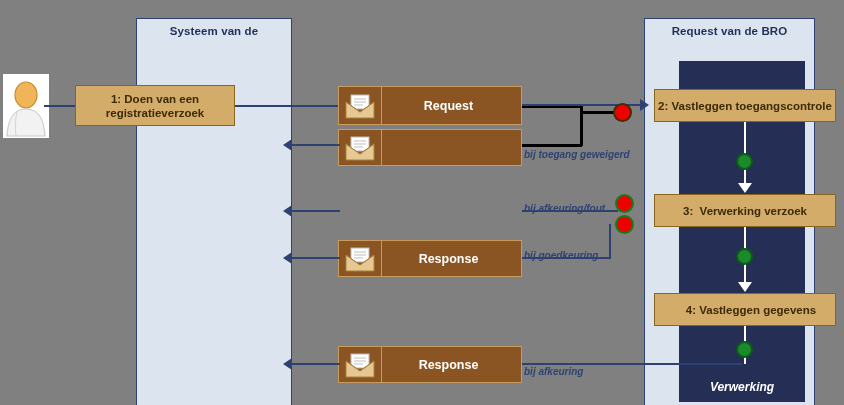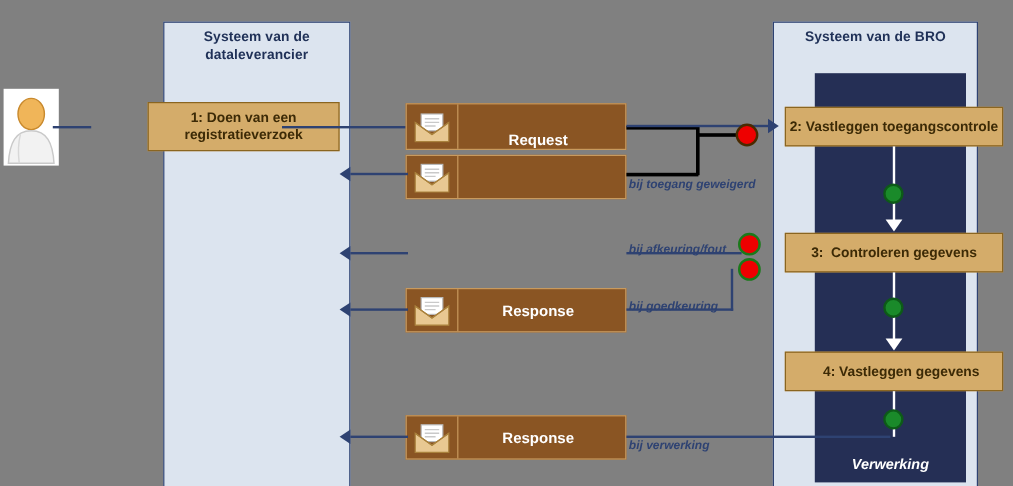--- a/index.html
+++ b/index.html
@@ -132,49 +132,48 @@
   }
 </style>
 </head>
 <body>
 
 <div class="stage">
 
   <div class="lane" style="left:136px;top:2px;width:156px;height:399px;"></div>
   <div class="lane-title" style="left:136px;top:8px;width:156px;">
     <div>Systeem van de</div>
-    <div>dataleverancier</div>
   </div>
 
   <div class="lane" style="left:644px;top:2px;width:171px;height:399px;"></div>
   <div class="lane-title" style="left:644px;top:8px;width:171px;">
-    <div>Systeem van de BRO</div>
+    <div>Request van de BRO</div>
   </div>
 
   <div class="bro-band" style="left:679px;top:45px;width:126px;height:341px;"></div>
   <div class="band-label" style="left:679px;top:364px;width:126px;font-style:italic;">Verwerking</div>
 
   <div class="actor" style="left:3px;top:58px;width:46px;height:64px;">
     <svg width="46" height="64" viewBox="0 0 46 64">
       <ellipse cx="23" cy="21" rx="11" ry="13" fill="#f0b559" stroke="#c98a2e" stroke-width="1.2"></ellipse>
       <path d="M23 35 C10 35 5 45 4 62 L42 62 C41 45 36 35 23 35 Z" fill="#f2f2f2" stroke="#c9c9c9" stroke-width="1.2"></path>
       <path d="M14 38 C12 46 12 54 13 62" fill="none" stroke="#d8d8d8" stroke-width="1.2"></path>
     </svg>
   </div>
 
   <div class="line hline" style="left:44px;top:89px;width:32px;"></div>
 
-  <div class="procbox" style="left:75px;top:69px;width:160px;height:41px;flex-direction:column;line-height:14px;margin-left:48px;">
+  <div class="procbox" style="left:75px;top:69px;width:160px;height:41px;flex-direction:column;line-height:14px;">
     <span>1: Doen van een</span>
     <span>registratieverzoek</span>
   </div>
 
   <div class="line hline" style="left:235px;top:89px;width:104px;"></div>
 
-  <div class="msg" style="left:338px;top:70px;width:184px;height:39px;align-items:flex-end;">
+  <div class="msg" style="left:338px;top:70px;width:184px;height:39px;">
     <div class="env-cell">
       <svg width="30" height="26" viewBox="0 0 30 26">
         <rect x="6" y="2" width="18" height="14" fill="#ffffff" stroke="#b9b9b9" stroke-width="1"></rect>
         <line x1="9" y1="6" x2="21" y2="6" stroke="#c9c9c9" stroke-width="1.2"></line>
         <line x1="9" y1="9" x2="21" y2="9" stroke="#c9c9c9" stroke-width="1.2"></line>
         <line x1="9" y1="12" x2="18" y2="12" stroke="#c9c9c9" stroke-width="1.2"></line>
         <path d="M1 9 L15 19 L29 9 L29 25 L1 25 Z" fill="#e8c892" stroke="#a9813c" stroke-width="1"></path>
         <path d="M1 9 L15 19 L29 9" fill="none" stroke="#a9813c" stroke-width="1"></path>
       </svg>
     </div>
@@ -248,25 +247,25 @@
         <line x1="9" y1="12" x2="18" y2="12" stroke="#c9c9c9" stroke-width="1.2"></line>
         <path d="M1 9 L15 19 L29 9 L29 25 L1 25 Z" fill="#e8c892" stroke="#a9813c" stroke-width="1"></path>
         <path d="M1 9 L15 19 L29 9" fill="none" stroke="#a9813c" stroke-width="1"></path>
       </svg>
     </div>
     <div class="msg-label">Response</div>
   </div>
   <div class="line hline" style="left:292px;top:347px;width:48px;"></div>
   <div class="arrow-left" style="left:283px;top:342px;"></div>
   <div class="line hline" style="left:522px;top:347px;width:220px;"></div>
-  <div class="note" style="left:524px;top:350px;">bij verwerking</div>
+  <div class="note" style="left:524px;top:350px;">bij afkeuring</div>
 
   <div class="procbox" style="left:654px;top:73px;width:182px;height:33px;">2: Vastleggen toegangscontrole</div>
 
-  <div class="procbox" style="left:654px;top:178px;width:182px;height:33px;">3:  Controleren gegevens</div>
+  <div class="procbox" style="left:654px;top:178px;width:182px;height:33px;">3:  Verwerking verzoek</div>
 
   <div class="procbox" style="left:654px;top:277px;width:182px;height:33px;padding-left:12px;">4: Vastleggen gegevens</div>
 
   <div class="line vline line-white" style="left:744px;top:106px;height:62px;"></div>
   <div class="arrow-down-white" style="left:738px;top:167px;"></div>
   <div class="dot dot-green" style="left:736px;top:137px;width:17px;height:17px;"></div>
 
   <div class="line vline line-white" style="left:744px;top:211px;height:56px;"></div>
   <div class="arrow-down-white" style="left:738px;top:266px;"></div>
   <div class="dot dot-green" style="left:736px;top:232px;width:17px;height:17px;"></div>

